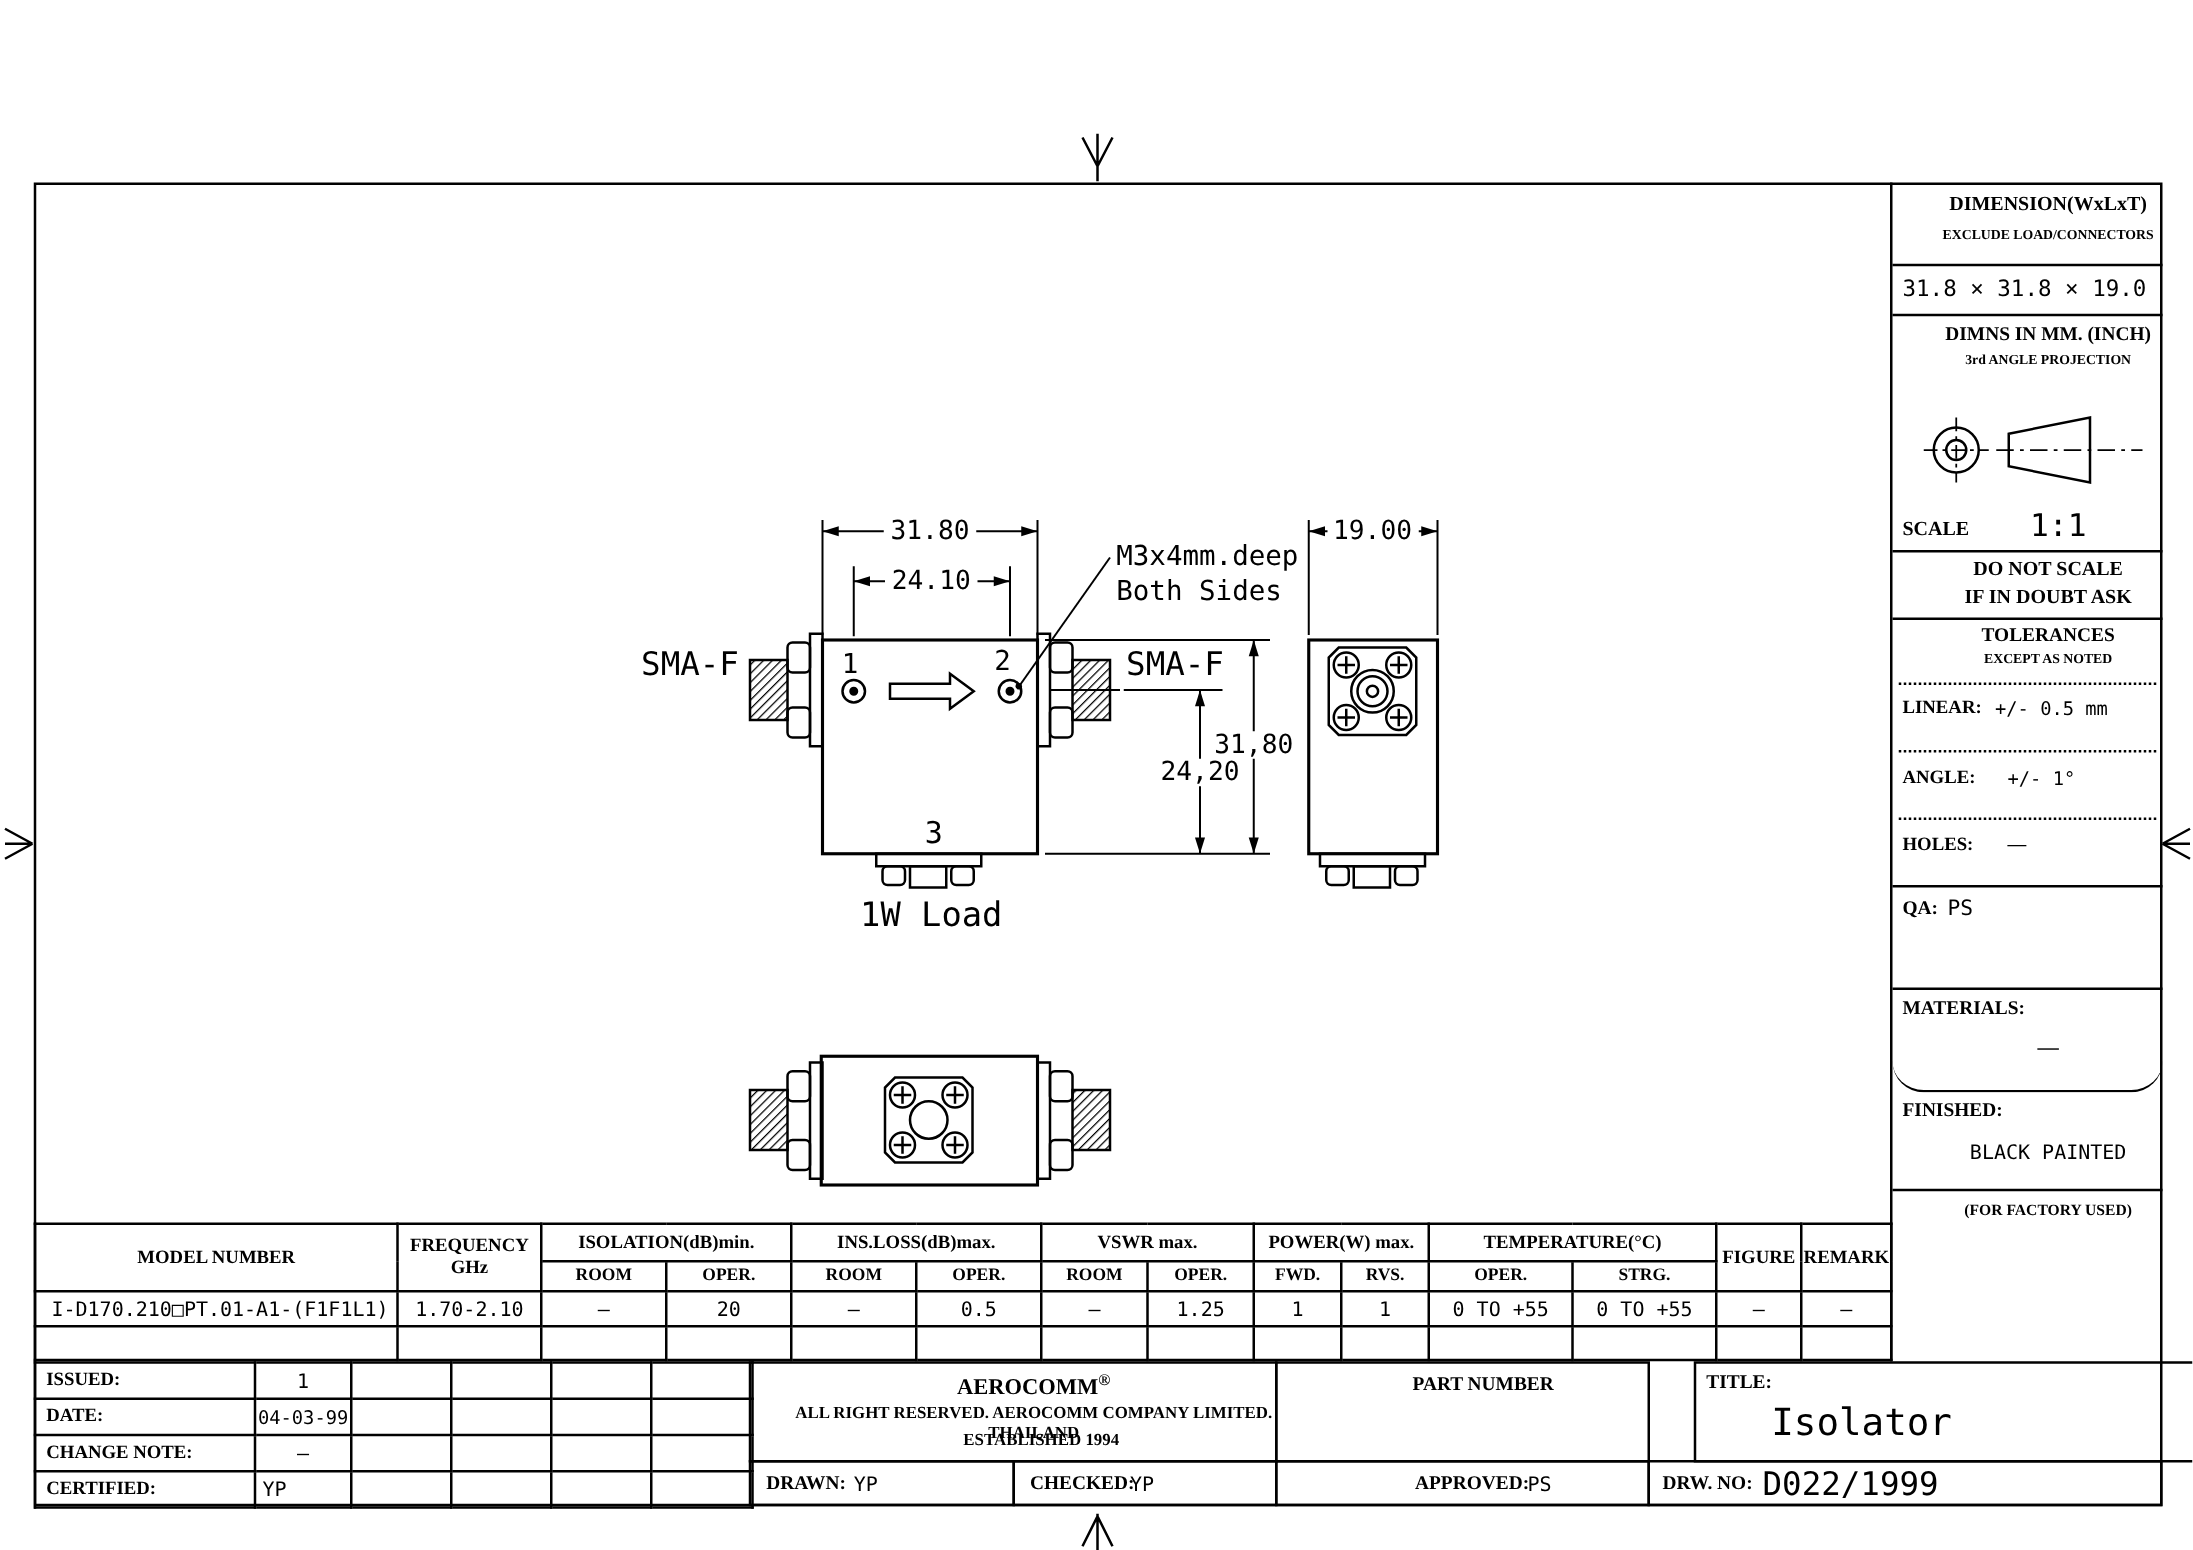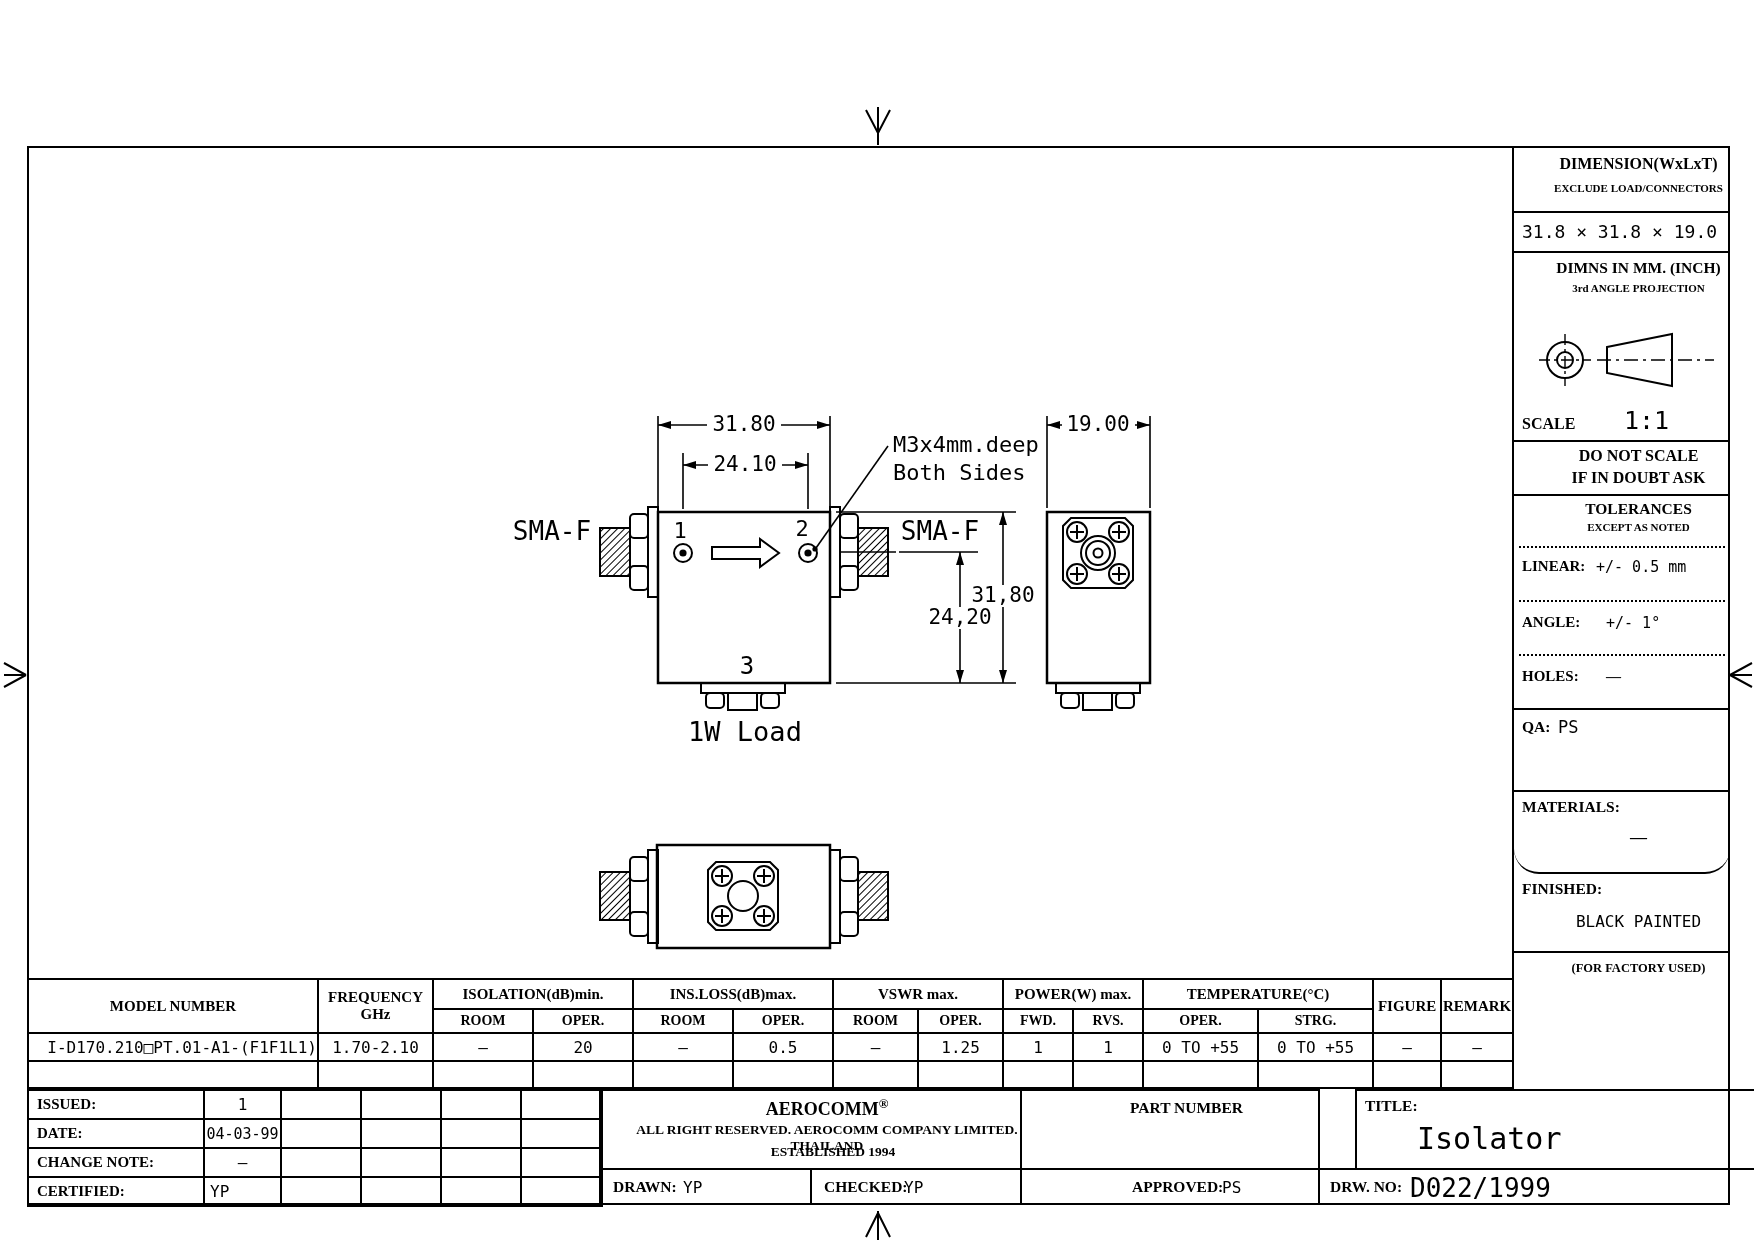--- a/index.html
+++ b/index.html
@@ -306,21 +306,21 @@
       <td class="th2">ROOM</td>
       <td class="th2">OPER.</td>
       <td class="th2">ROOM</td>
       <td class="th2">OPER.</td>
       <td class="th2">FWD.</td>
       <td class="th2">RVS.</td>
       <td class="th2">OPER.</td>
       <td class="th2">STRG.</td>
     </tr>
     <tr style="height:28px;">
-      <td class="tdd" style="text-align:right;padding-left:6px;">I-D170.210□PT.01-A1-(F1F1L1)</td>
+      <td class="tdd" style="text-align:center;padding-left:6px;">I-D170.210□PT.01-A1-(F1F1L1)</td>
       <td class="tdd">1.70-2.10</td>
       <td class="tdd">–</td>
       <td class="tdd">20</td>
       <td class="tdd">–</td>
       <td class="tdd">0.5</td>
       <td class="tdd">–</td>
       <td class="tdd">1.25</td>
       <td class="tdd">1</td>
       <td class="tdd">1</td>
       <td class="tdd">0 TO +55</td>

